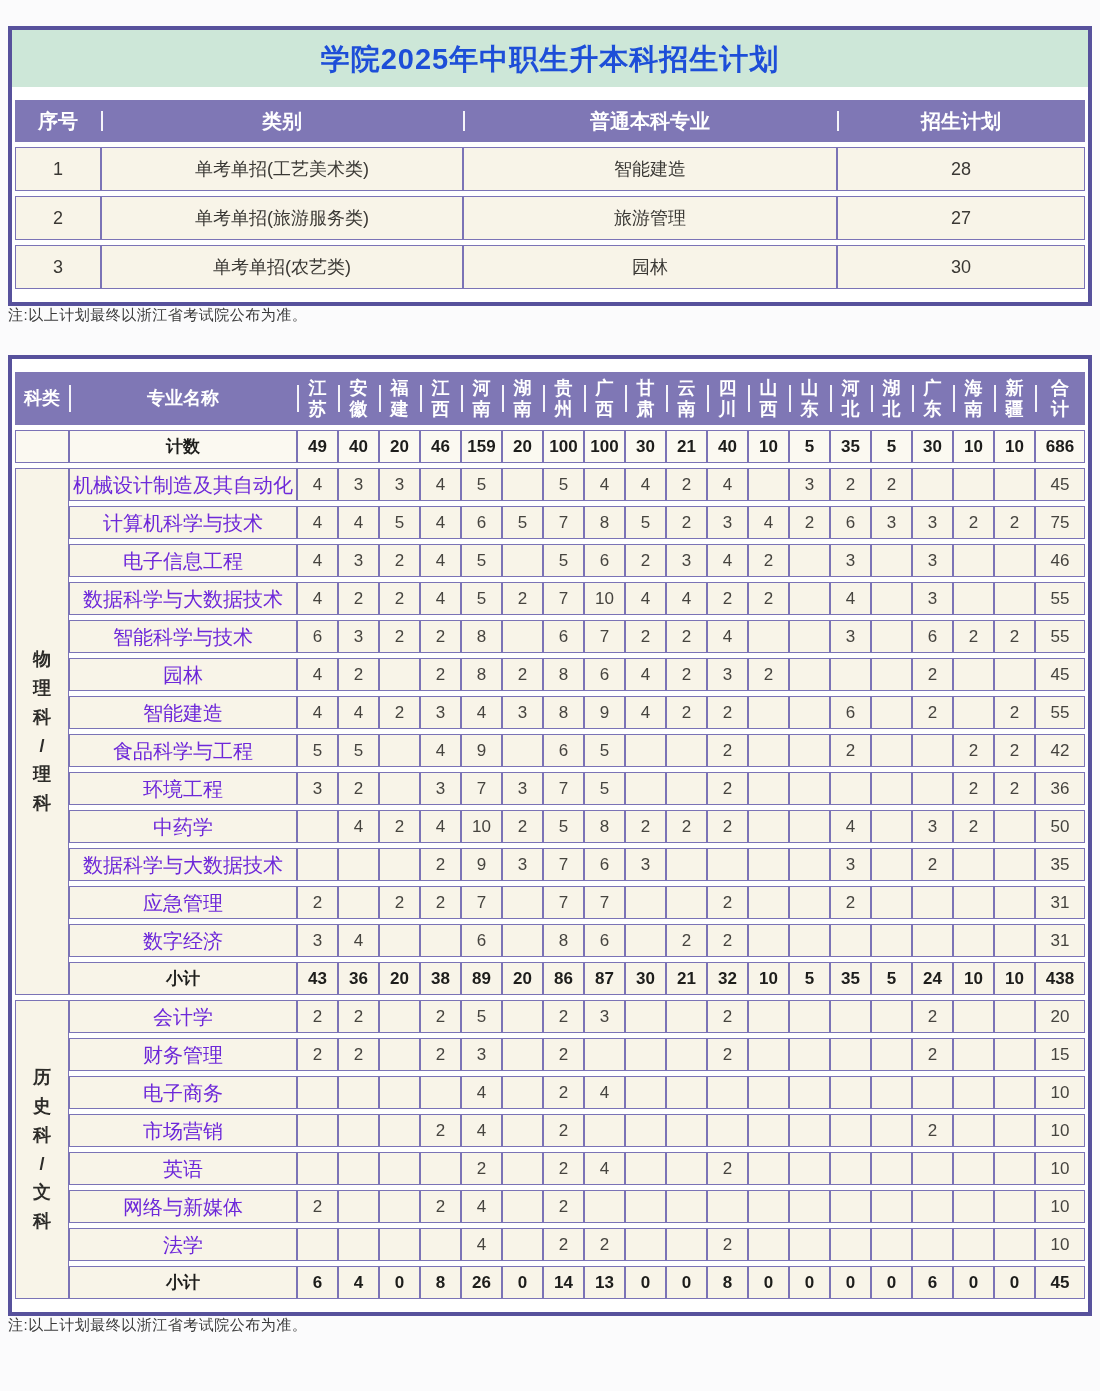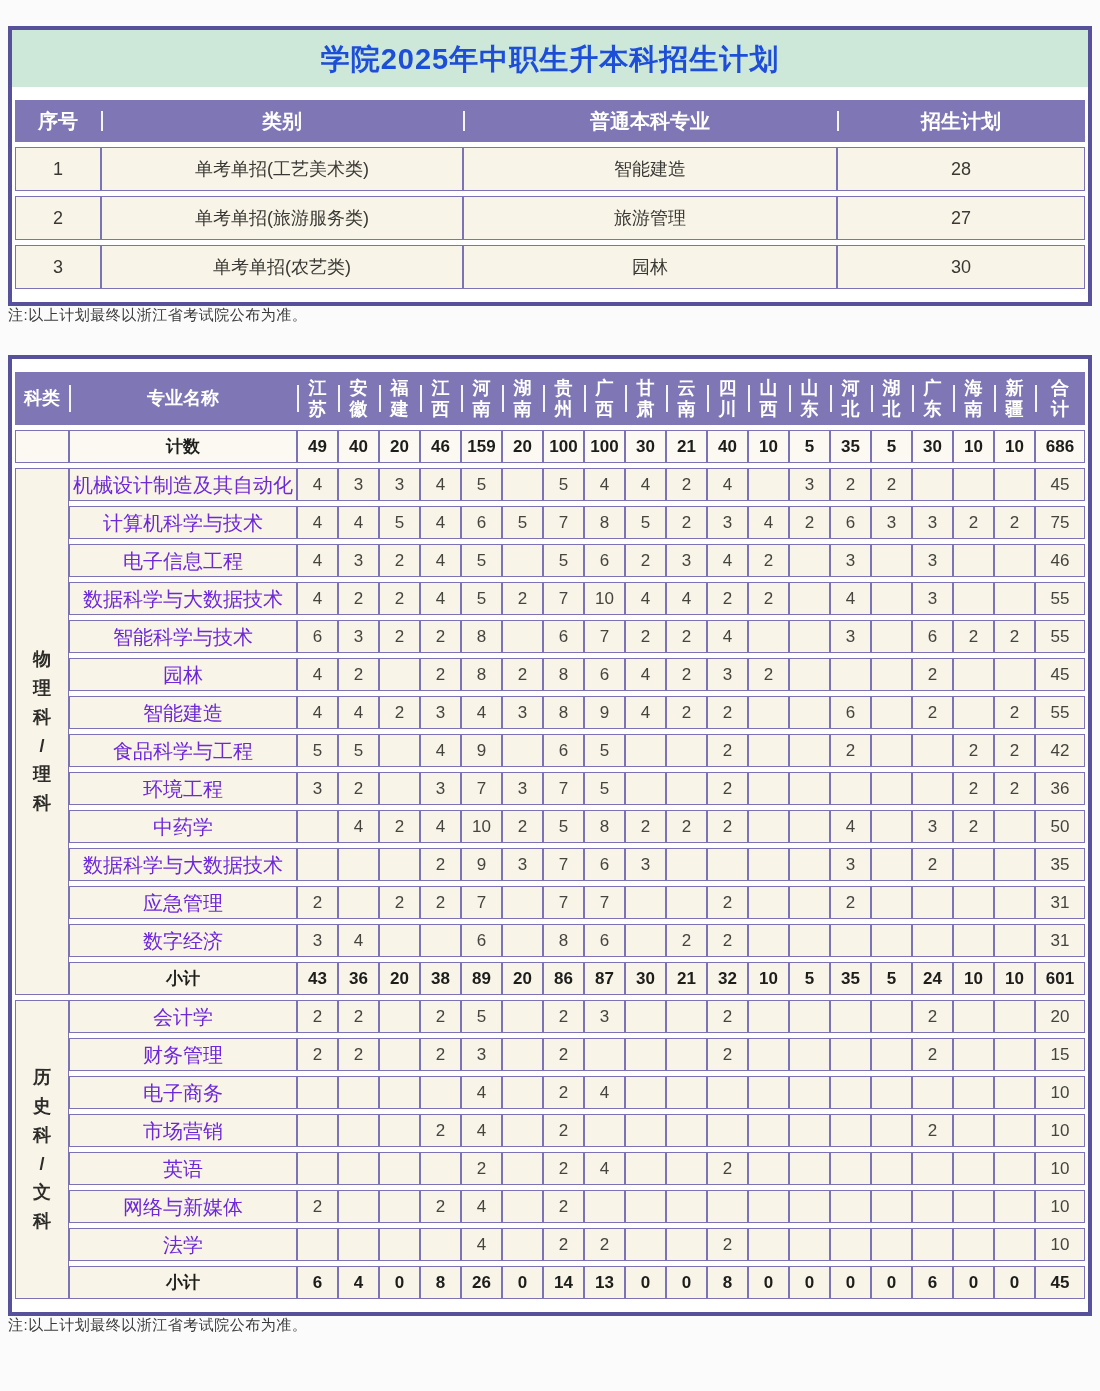--- a/index.html
+++ b/index.html
@@ -569,21 +569,21 @@
             <td>30</td>
             <td>21</td>
             <td>32</td>
             <td>10</td>
             <td>5</td>
             <td>35</td>
             <td>5</td>
             <td>24</td>
             <td>10</td>
             <td>10</td>
-            <td>601</td>
+            <td>438</td>
           </tr>
           <tr>
             <td class="cat-cell" rowspan="8">
               <span class="ch">历</span>
               <span class="ch">史</span>
               <span class="ch">科</span>
               <span class="ch">/</span>
               <span class="ch">文</span>
               <span class="ch">科</span>
             </td>

